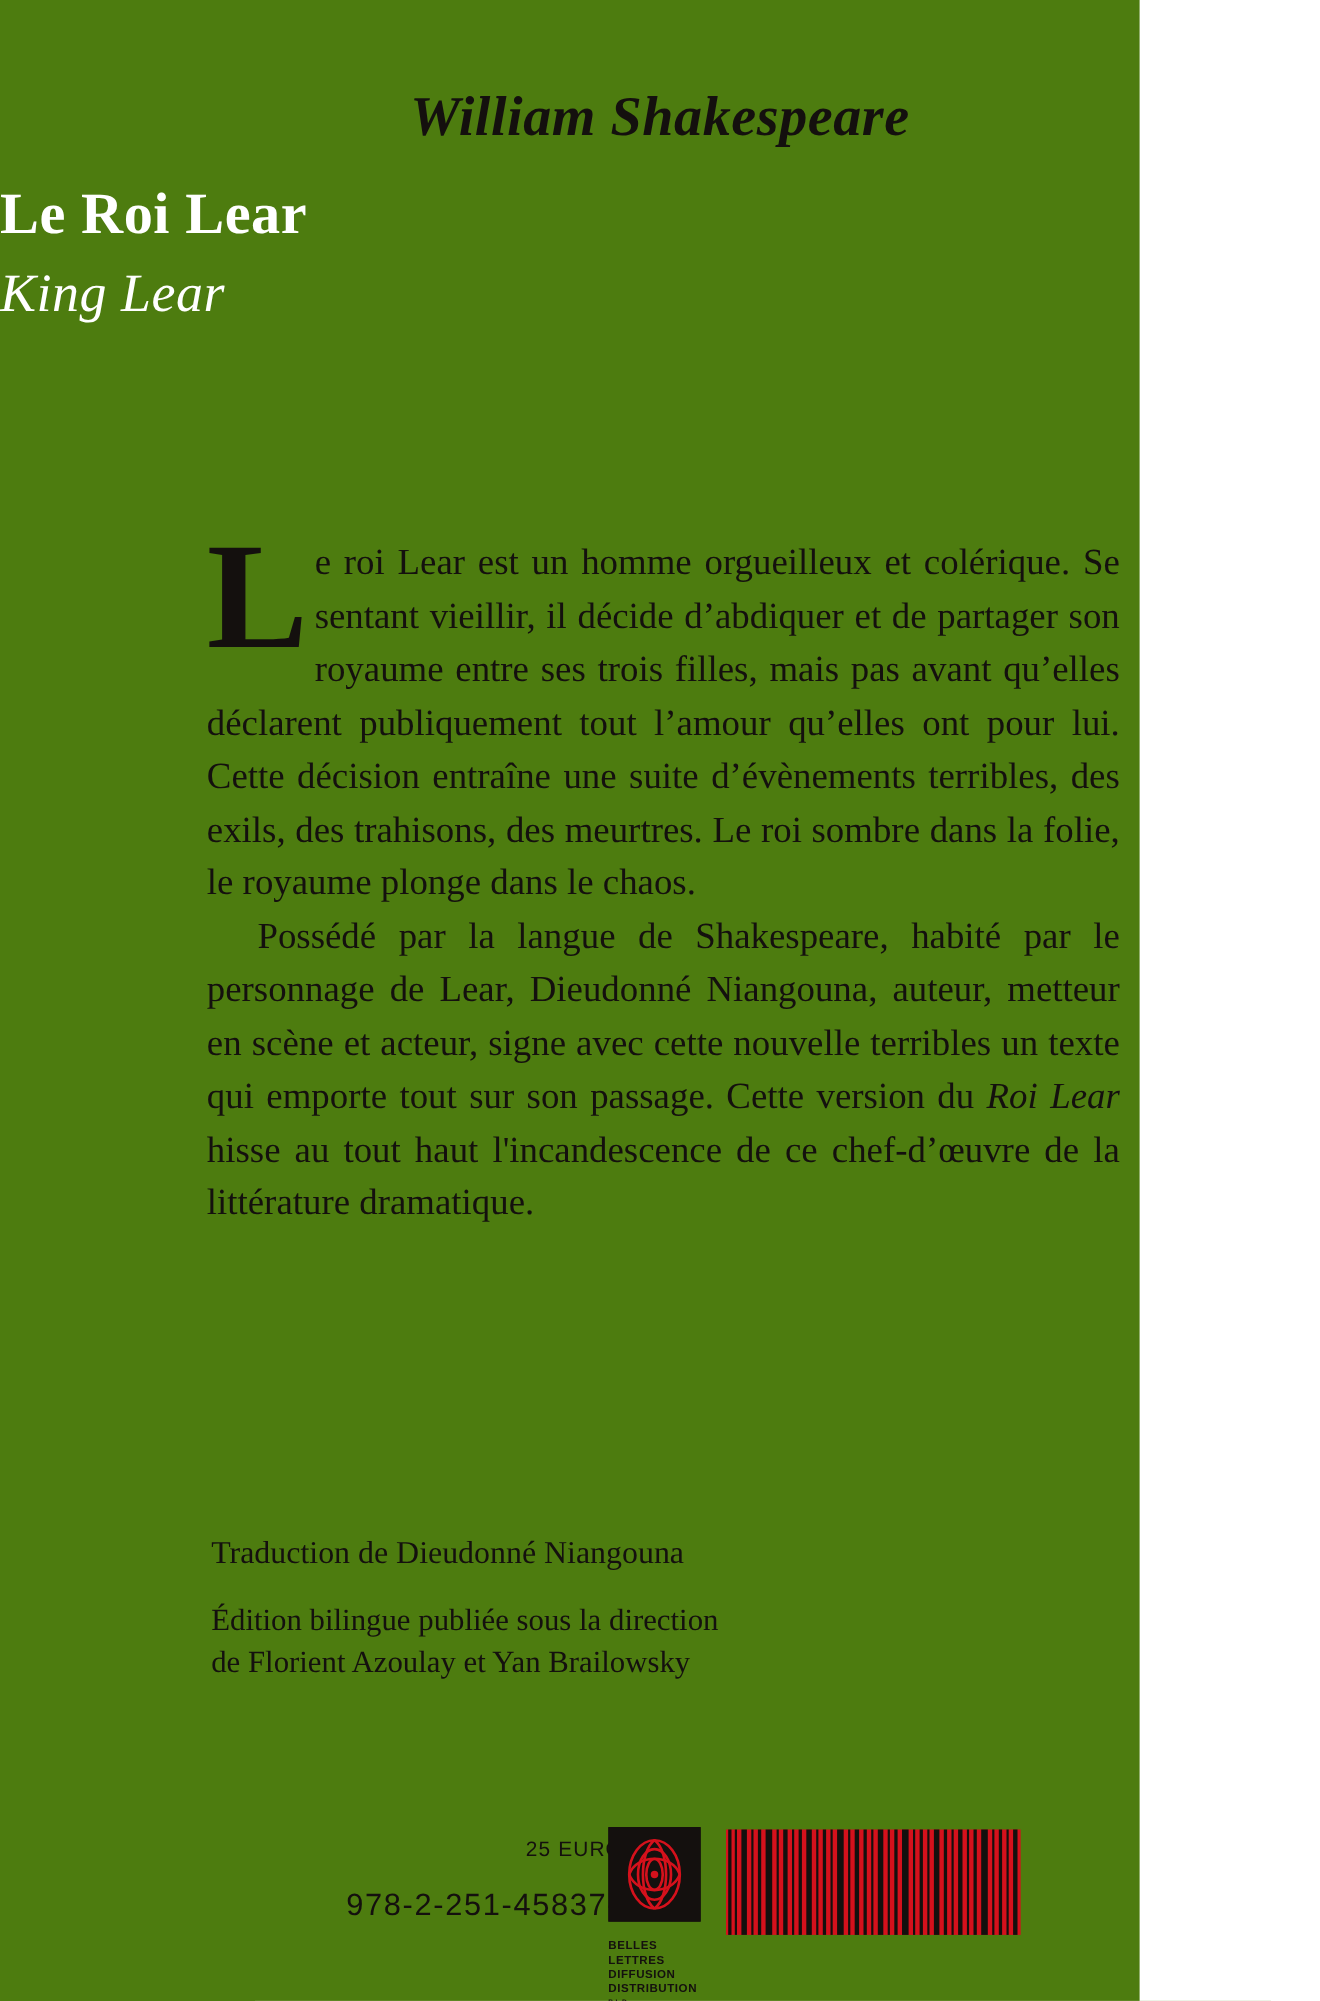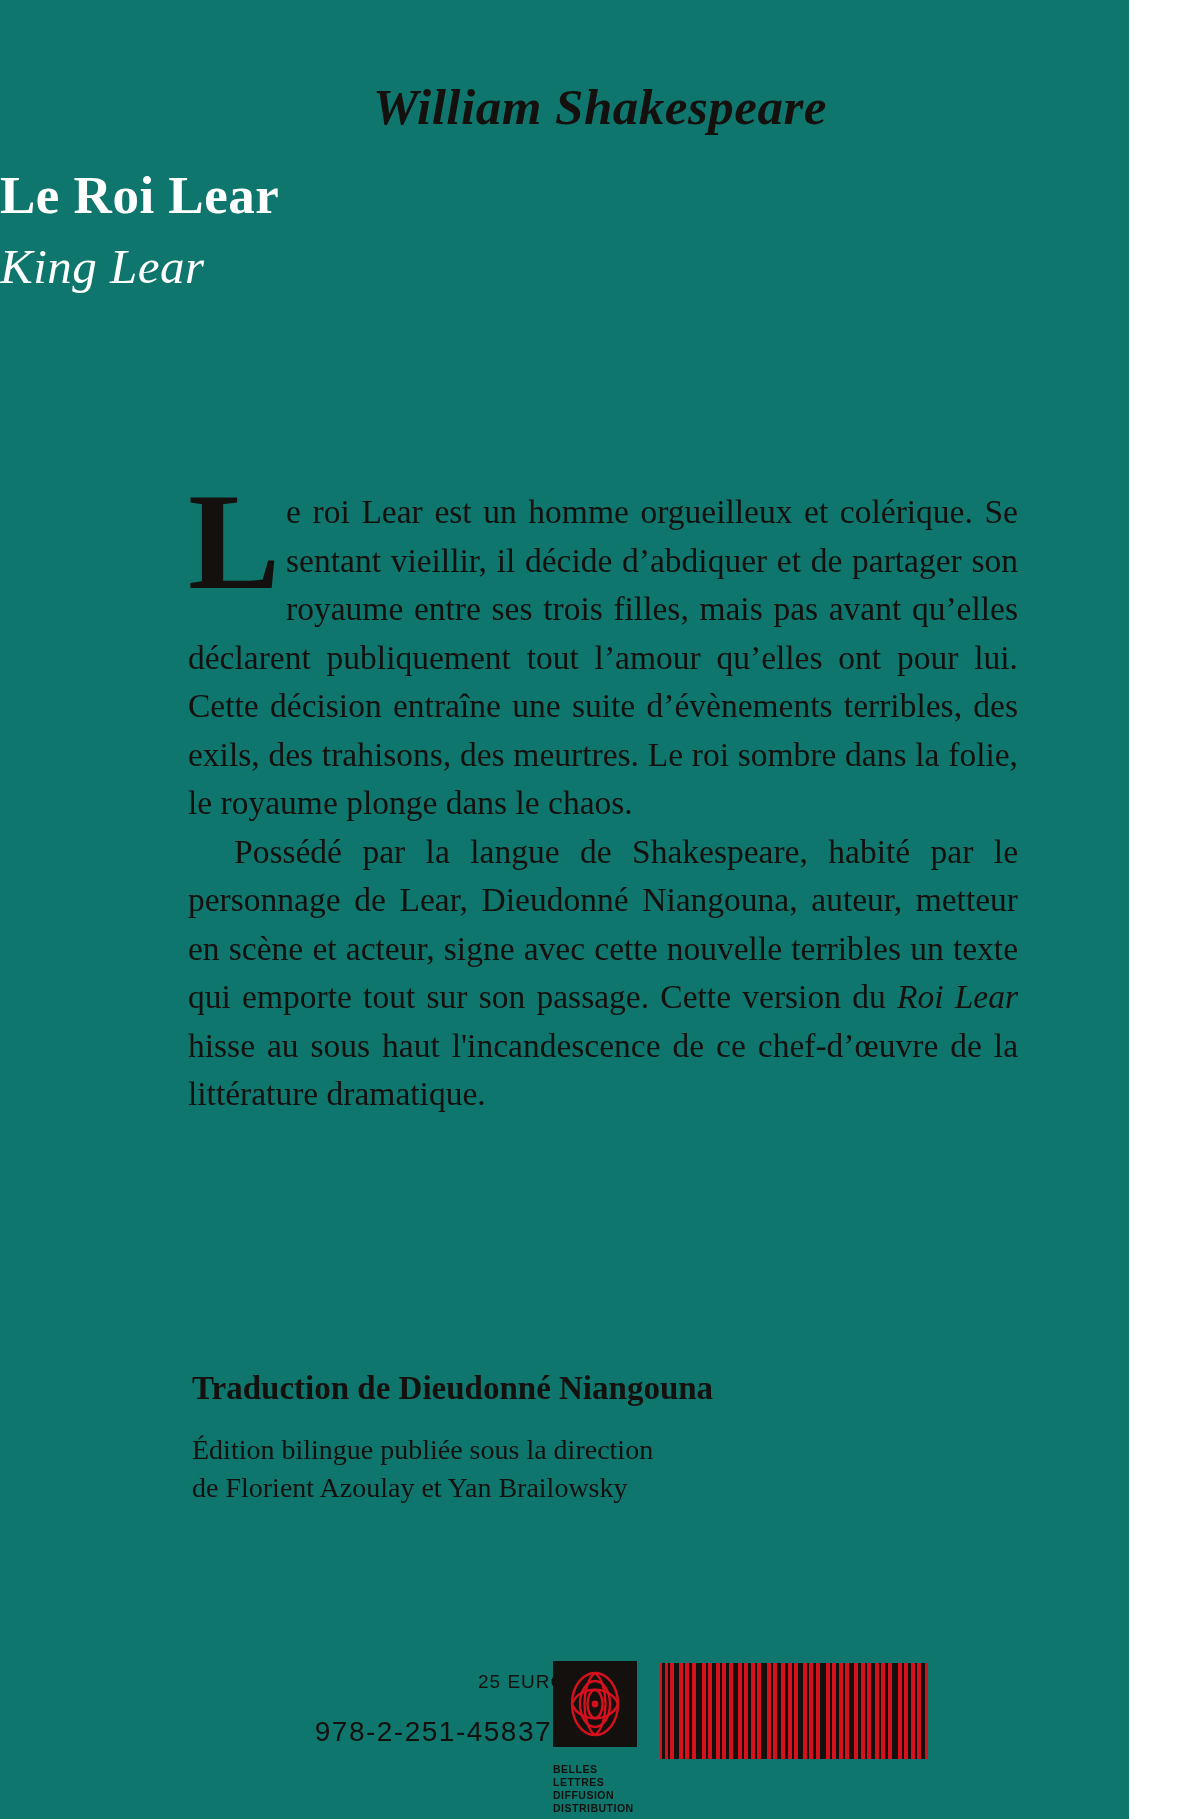--- a/index.html
+++ b/index.html
@@ -7,23 +7,23 @@
     padding: 0;
   }
   body {
     width: 1200px;
     height: 1819px;
     background: #ffffff;
     font-family: "Liberation Serif", serif;
   }
   .cover {
     position: relative;
-    width: 1129px;
+    width: 1036px;
     height: 1819px;
-    background: #0f766e;
+    background: #4d7c0f;
     overflow: hidden;
   }
   
   .author {
     position: absolute;
     top: 78px;
     left: 0;
     width: 1200px;
     text-align: center;
     font-family: "Liberation Serif", serif;
@@ -90,24 +90,25 @@
   
   .credits {
     position: absolute;
     top: 1368px;
     left: 192px;
     width: 840px;
     color: #14100e;
     font-family: "Liberation Serif", serif;
   }
   .credits .translation {
-    font-size: 33px;
-    font-weight: bold;
+    font-size: 29px;
+    font-weight: normal;
     line-height: 40px;
     margin-bottom: 23px;
+    margin-top: 24px;
   }
   .credits .edition {
     font-size: 28px;
     line-height: 38px;
   }
   
   .footer {
     position: absolute;
     left: 0;
     bottom: 0;
@@ -176,21 +177,21 @@
 <body>
 
 <div class="cover">
 
   <div class="author">William Shakespeare</div>
   <div class="title-fr">Le Roi Lear</div>
   <div class="title-en">King Lear</div>
 
   <div class="blurb">
     <p><span class="dropcap">L</span><span>e roi Lear est un homme orgueilleux et colérique. Se sentant vieillir, il décide d’abdiquer et de partager son royaume entre ses trois filles, mais pas avant qu’elles déclarent publiquement tout l’amour qu’elles ont pour lui. Cette décision entraîne une suite d’évènements terribles, des exils, des trahisons, des meurtres. Le roi sombre dans la folie, le royaume plonge dans le chaos.</span></p>
-    <p class="second"><span>Possédé par la langue de Shakespeare, habité par le personnage de Lear, Dieudonné Niangouna, auteur, metteur en scène et acteur, signe avec cette nouvelle terribles un texte qui emporte tout sur son passage. Cette version du </span><i>Roi Lear</i><span> hisse au sous haut l'incandescence de ce chef-d’œuvre de la littérature dramatique.</span></p>
+    <p class="second"><span>Possédé par la langue de Shakespeare, habité par le personnage de Lear, Dieudonné Niangouna, auteur, metteur en scène et acteur, signe avec cette nouvelle terribles un texte qui emporte tout sur son passage. Cette version du </span><i>Roi Lear</i><span> hisse au tout haut l'incandescence de ce chef-d’œuvre de la littérature dramatique.</span></p>
   </div>
 
   <div class="credits">
     <div class="translation">Traduction de Dieudonné Niangouna</div>
     <div class="edition">Édition bilingue publiée sous la direction</div>
     <div class="edition">de Florient Azoulay et Yan Brailowsky</div>
   </div>
 
   <div class="footer">
 

